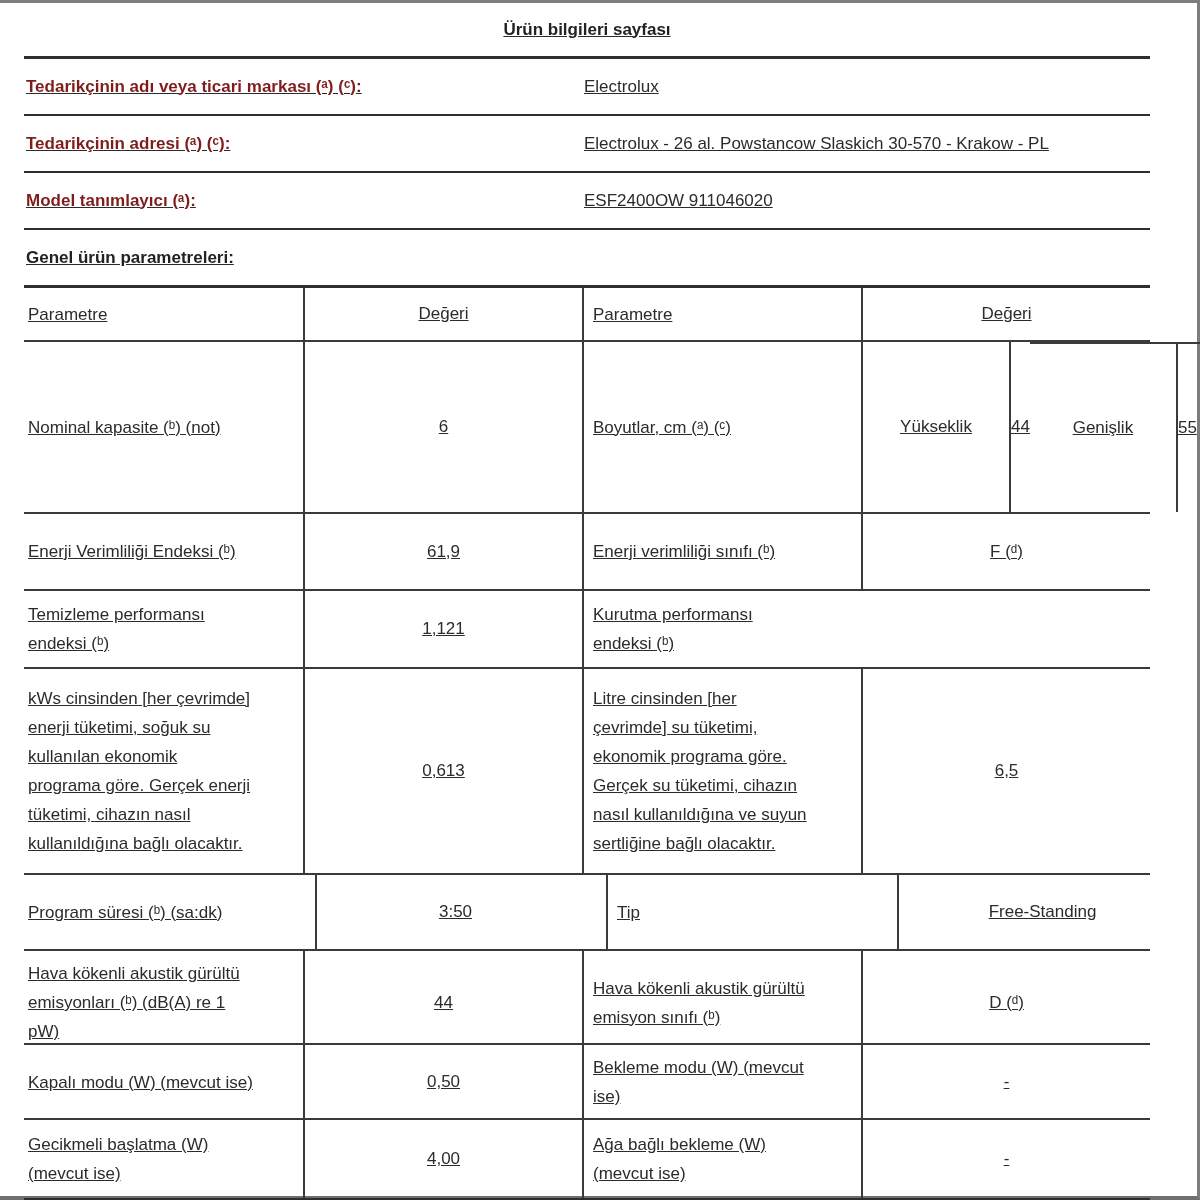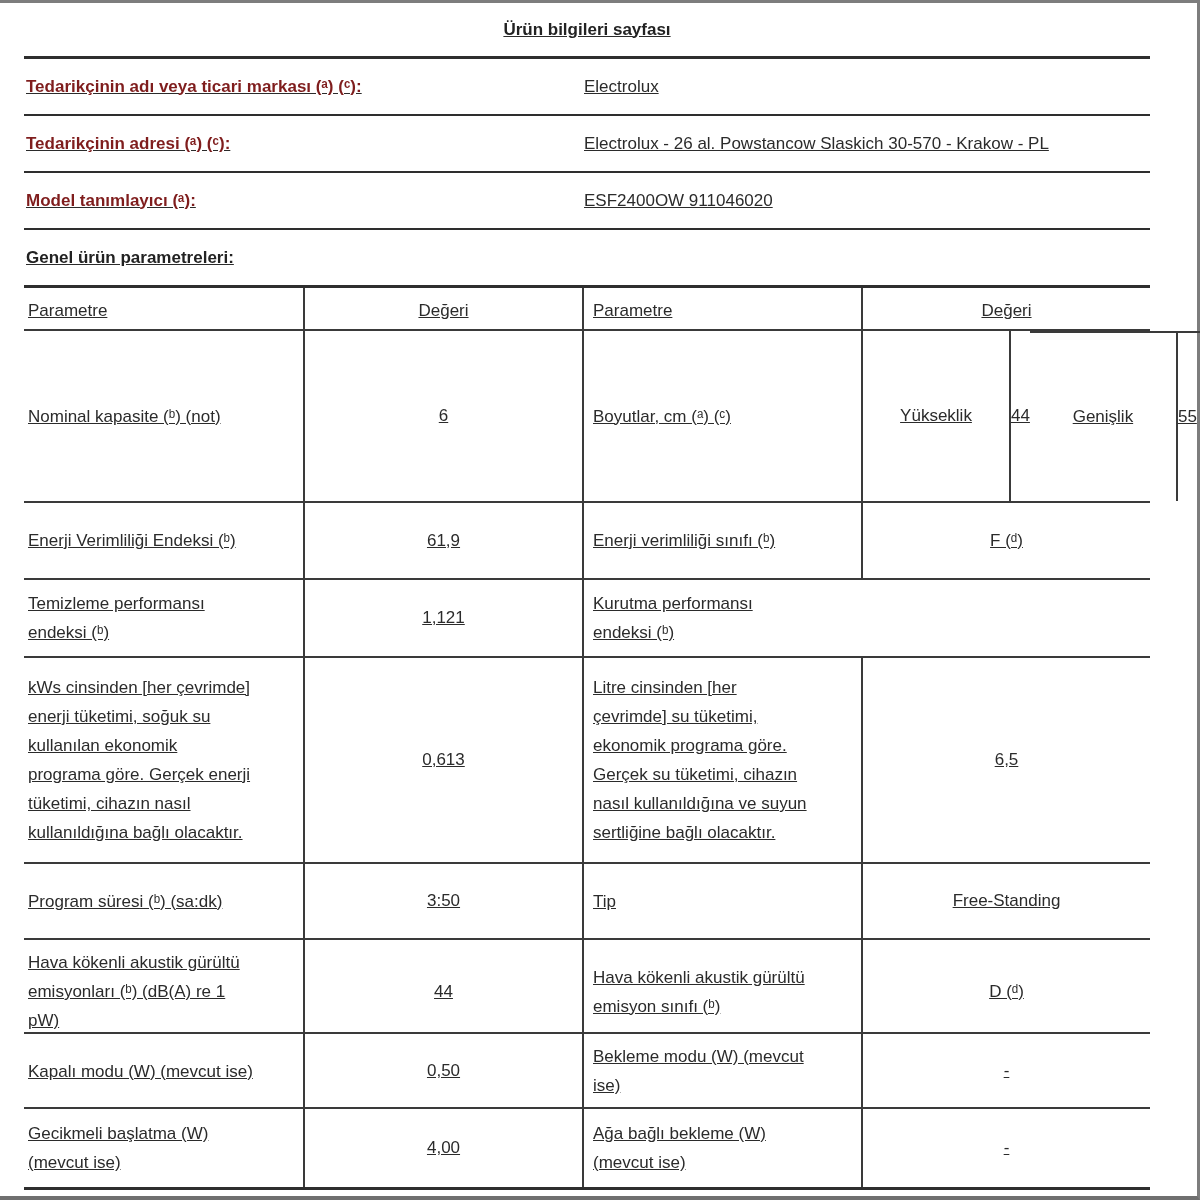--- a/index.html
+++ b/index.html
@@ -56,26 +56,26 @@
     grid-template-columns: 279px 279px 279px 289px;
     border-bottom: 2px solid #3a3a3a;
   }
   .trow:last-child { border-bottom: none; }
   .tc { display: flex; align-items: center; }
   .tc + .tc { border-left: 2px solid #3a3a3a; }
   .tc.param1 { padding: 8px 14px 8px 4px; white-space: pre-line; line-height: 29px; }
   .tc.param2 { padding: 8px 10px 8px 9px;  white-space: pre-line; line-height: 29px; }
   .tc.val { justify-content: center; text-align: center; }
 
-  .h-row { height: 43px; }
+  .h-row { height: 54px; }
   .r-cap { height: 172px; }
   .r-eei { height: 77px; }
   .r-perf { height: 78px; }
   .r-cons { height: 206px; }
-  .r-prog { height: 76px; }
+  .r-prog { height: 76px; gap: 12px; }
   .r-noise { height: 94px; }
   .r-off { height: 75px; }
   .r-delay { height: 78px; }
 
   
   .tc.dims-cell { display: flex; flex-direction: row; align-items: stretch; padding: 0; }
   .dim-row {
     flex: 1;
     display: grid; grid-template-columns: 146px 1fr;
   }

